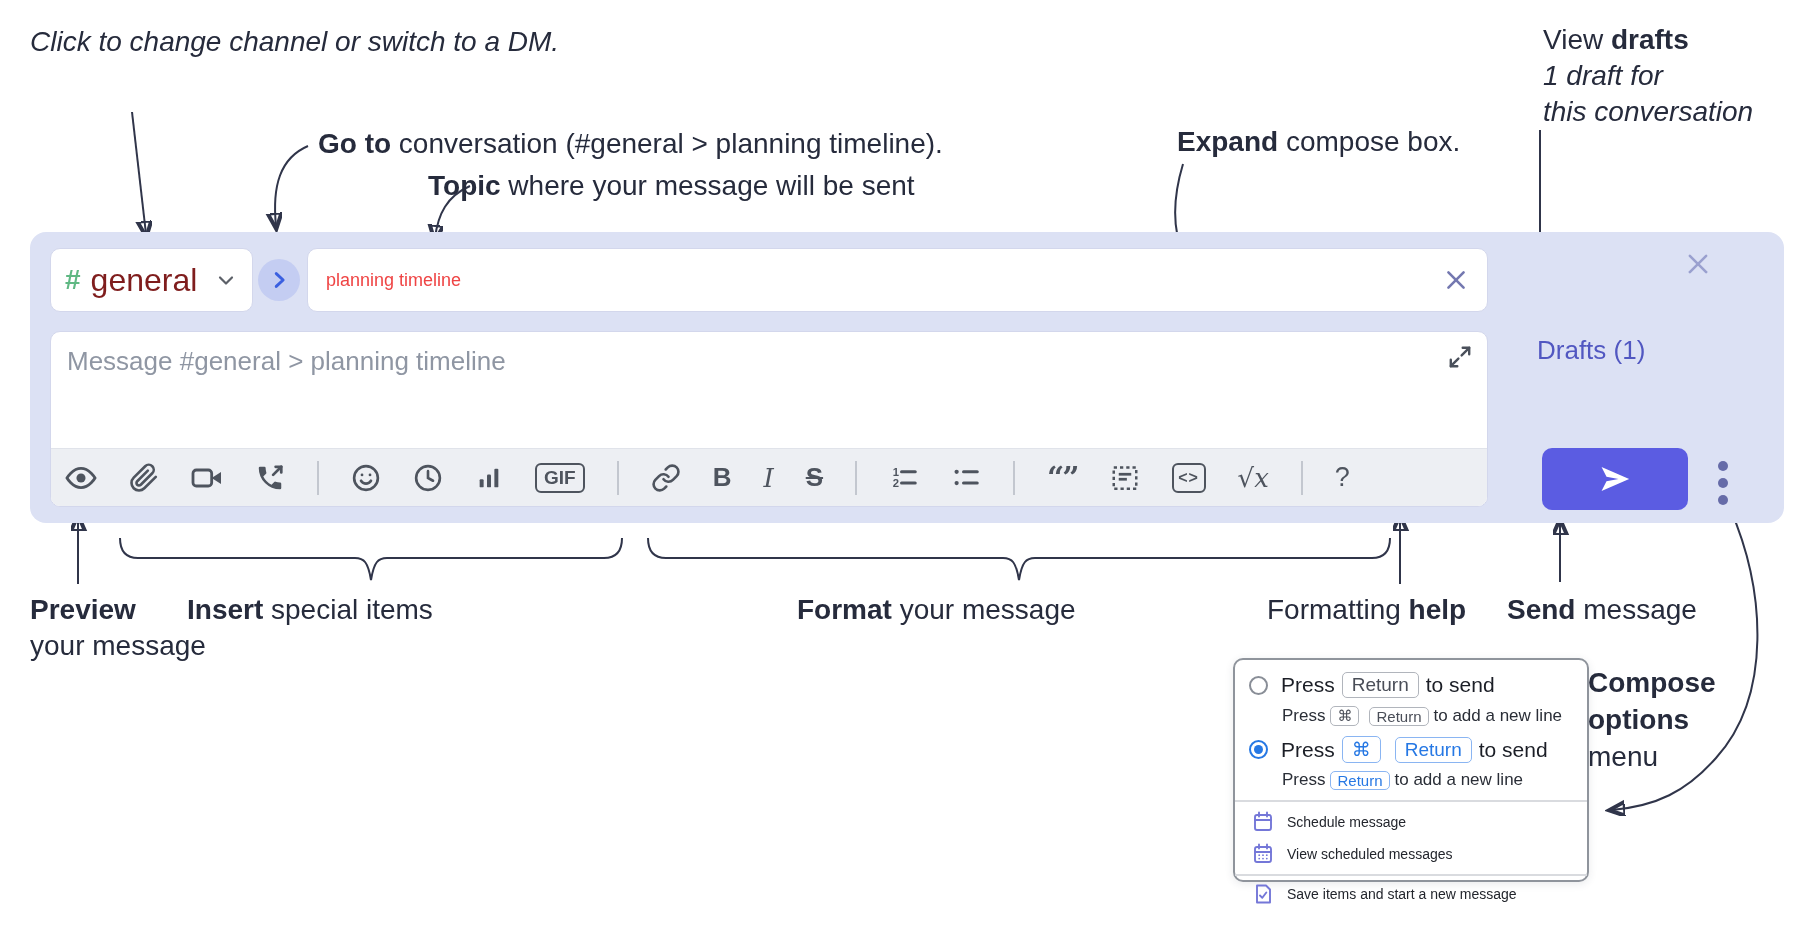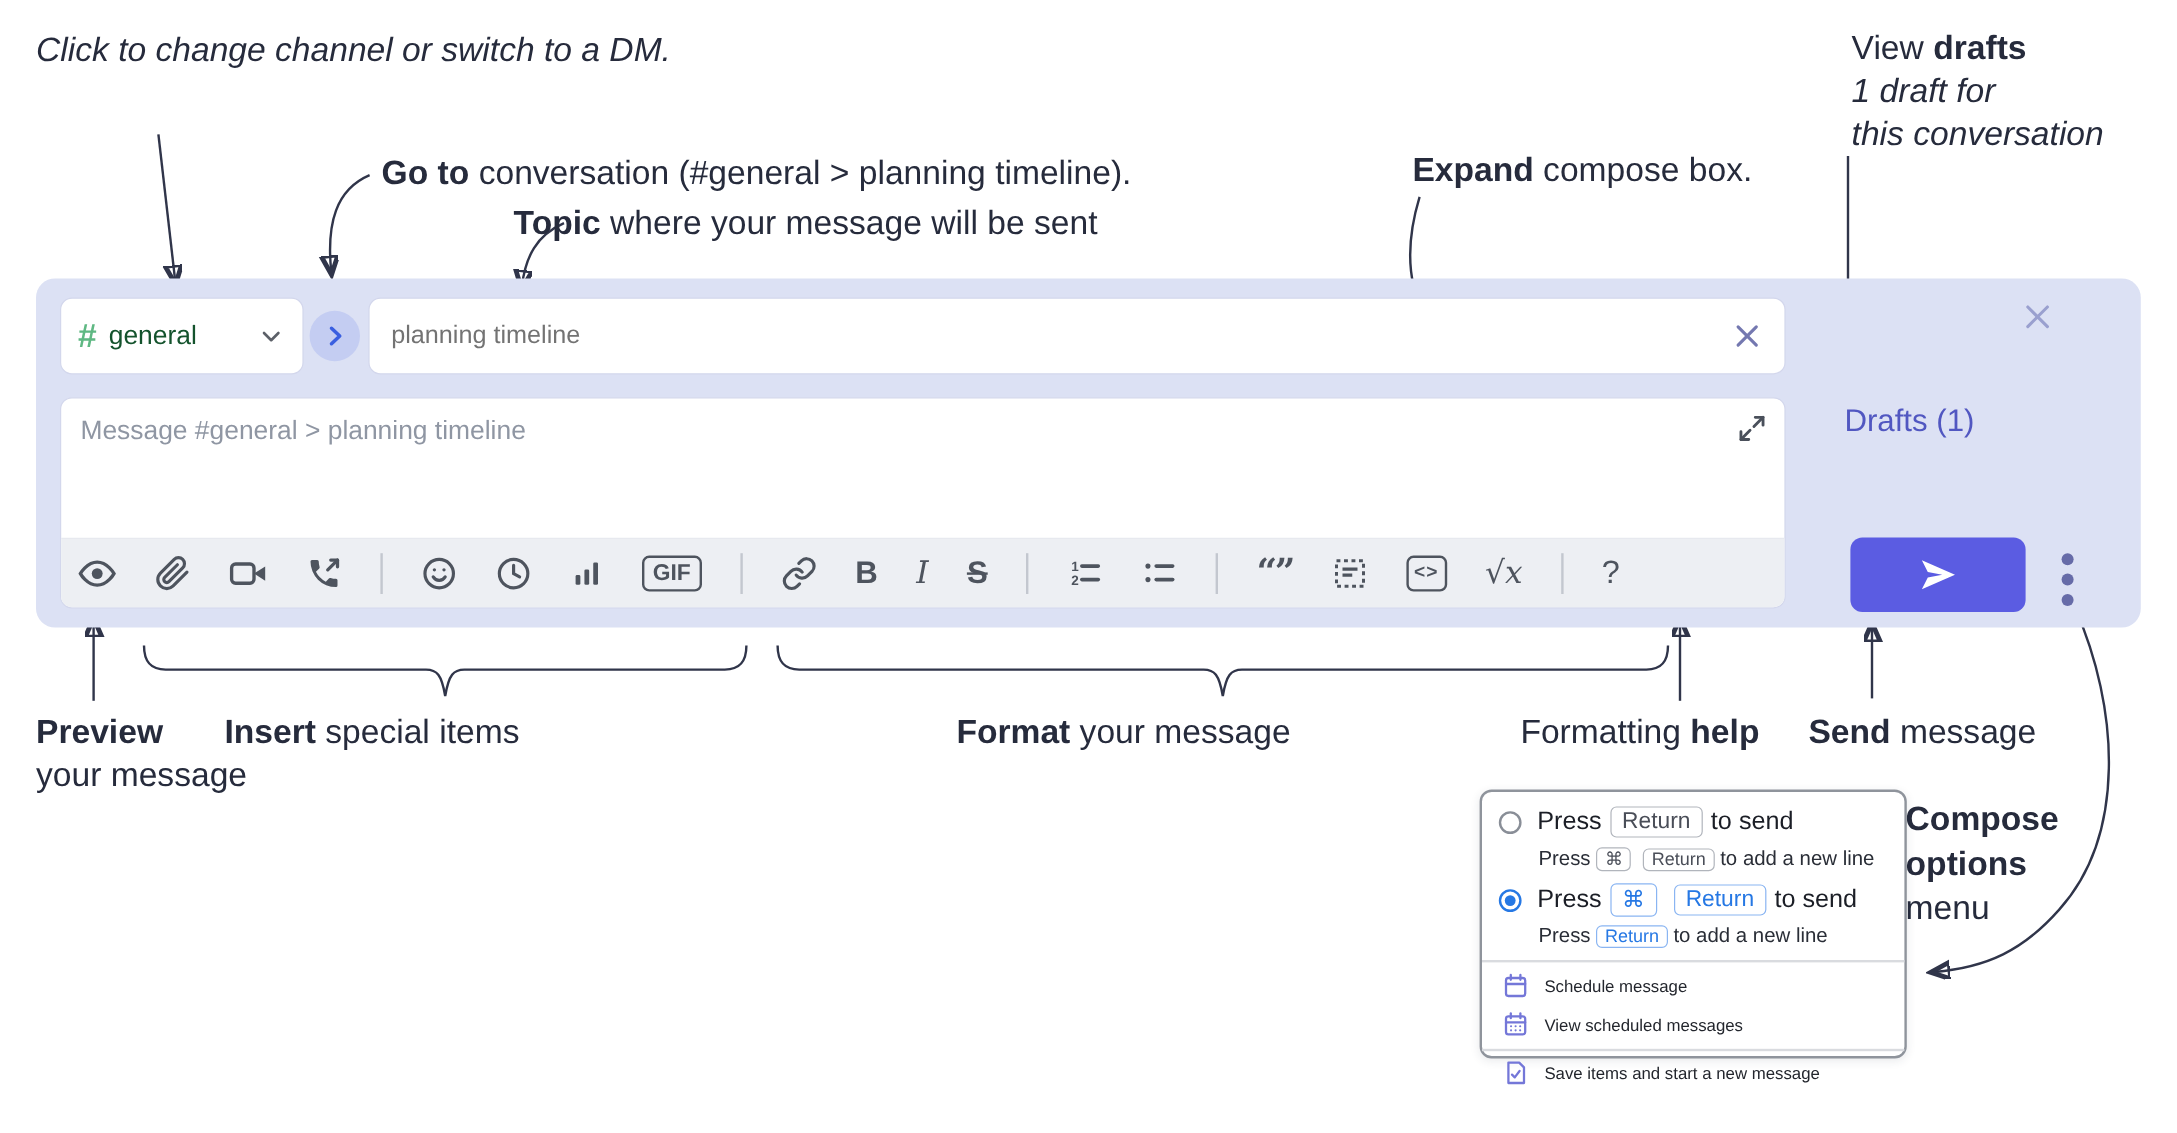--- a/index.html
+++ b/index.html
@@ -14,30 +14,30 @@
   .ann .it { font-style:italic; }
   
   #overlay { position:absolute; left:0; top:0; pointer-events:none; }
   #overlay path, #overlay line { stroke:#30354a; stroke-width:2; fill:none; }
   
   .compose { position:absolute; left:30px; top:232px; width:1754px; height:291px;
     background:#dce1f4; border-radius:16px; }
   .whitebox { background:#fff; border:1px solid #d3d7ec; border-radius:10px; position:absolute; }
   .channel-sel { left:20px; top:16px; width:203px; height:64px; display:flex; align-items:center; padding:0 14px; }
   .hash { color:#5fb883; font-weight:bold; font-size:28px; }
-  .chan-name { font-size:22px; color:#14532d; margin-left:10px; }
+  .chan-name { font-size:32px; color:#7f1d1d; margin-left:10px; }
   .chan-chev { margin-left:auto; display:flex; }
   .goto-btn { position:absolute; left:228px; top:27px; width:42px; height:42px; border-radius:50%;
     background:#c4cdf2; display:flex; align-items:center; justify-content:center; }
   .topic-input { left:277px; top:16px; width:1181px; height:64px; display:flex; align-items:center; padding:0 18px; }
-  .topic-text { font-size:21px; color:#737373; }
+  .topic-text { font-size:18px; color:#ef4444; }
   .topic-clear { margin-left:auto; display:flex; cursor:pointer; }
   .compose-close { position:absolute; right:72px; top:18px; display:flex; }
   .msg-box { left:20px; top:99px; width:1438px; height:176px; }
-  .msg-placeholder { position:absolute; left:16px; top:14px; font-size:22px; color:#8f96a3; }
+  .msg-placeholder { position:absolute; left:16px; top:14px; font-size:26px; color:#8f96a3; }
   .expand-btn { position:absolute; right:14px; top:12px; display:flex; }
   .drafts-link { position:absolute; left:1507px; top:103px; font-size:26px; color:#5157c1; cursor:pointer; }
   
   .toolbar { position:absolute; left:0; right:0; bottom:0; height:58px; background:#edeff3;
     border-top:1px solid #e0e3ea; border-radius:0 0 9px 9px;
     display:flex; align-items:center; padding:0 14px; gap:32px; }
   .tbi { display:flex; align-items:center; justify-content:center; color:#4e545e; flex:0 0 auto; }
   .tb-div { width:2px; height:34px; background:#c3c7cf; flex:0 0 auto; }
   .tb-text { font-size:26px; color:#4e545e; }
   .tb-b { font-weight:bold; }

